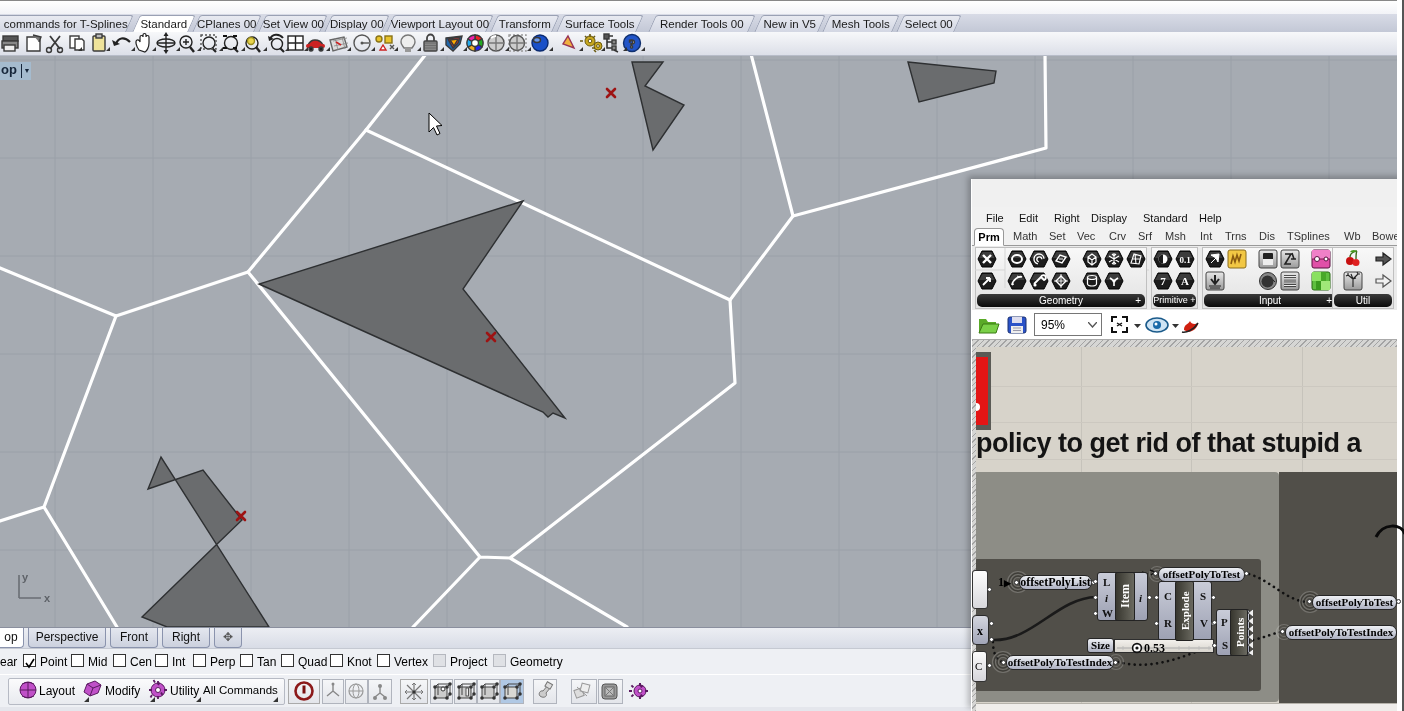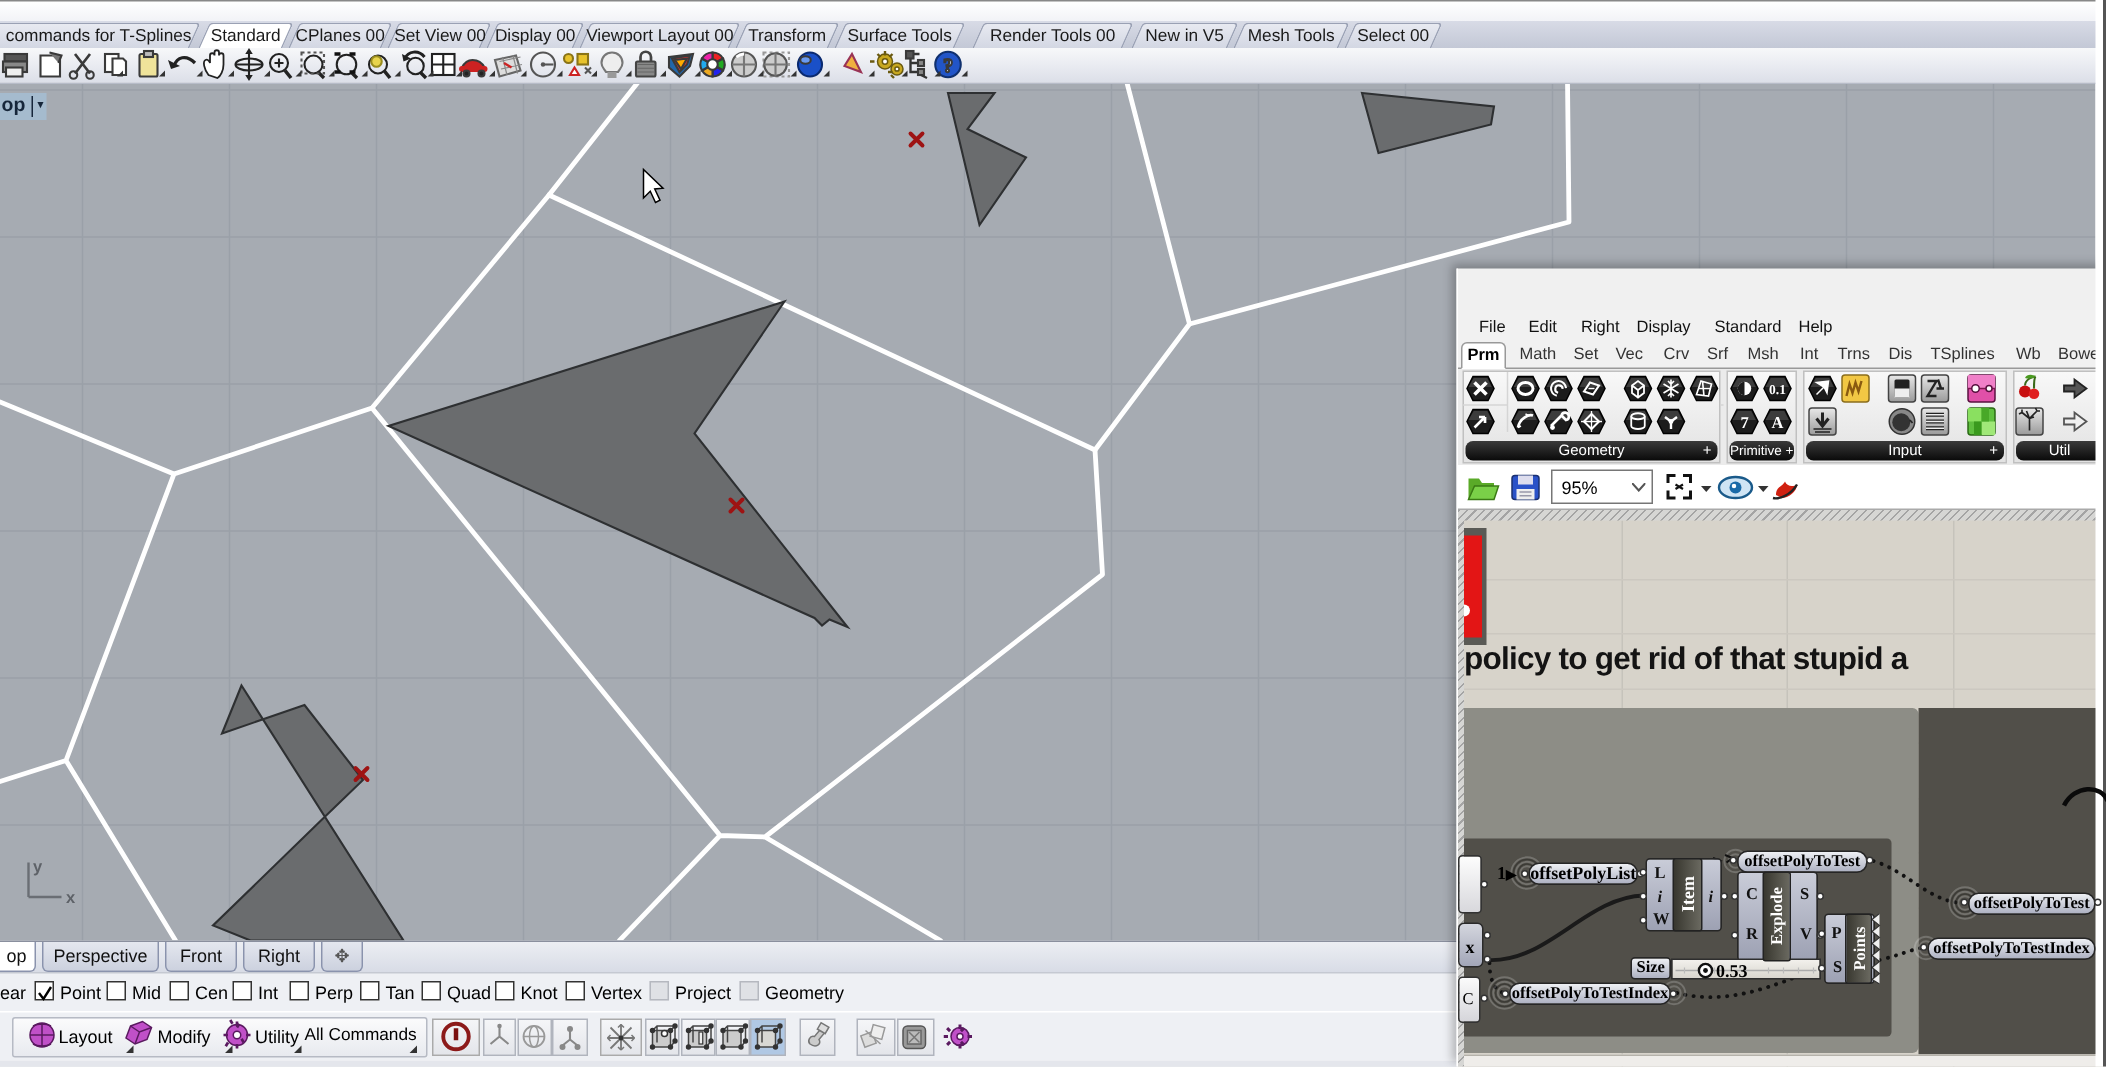--- a/index.html
+++ b/index.html
@@ -42,21 +42,21 @@
 .grp{position:absolute;top:1px;height:62px;background:linear-gradient(#f8f8f8,#e2e2e2);border:1px solid #c0c0c0;border-radius:0}
 .grplab{position:absolute;left:1px;bottom:1px;right:1px;height:13px;background:linear-gradient(#3a3a3a,#0a0a0a);border-radius:5px;color:#fff;font-size:10px;text-align:center;line-height:13px}
 #ghtools{left:0;top:131px;width:433px;height:30px;background:#fff;border-bottom:1px solid #aaa}
 #combo{position:absolute;left:62px;top:3px;width:68px;height:23px;background:#fff;border:1px solid #767676;font-size:12px;color:#000;padding:4px 0 0 6px}
 
 #ghcanvas{left:0;top:161px;width:433px;height:371px;background:#d7d3ca;overflow:hidden}
 #hatchtop{position:absolute;left:0;top:0;width:433px;height:7px;background:repeating-linear-gradient(135deg,#a4a4a4 0 1px,#d6d6d4 1px 4px)}
 #hatchleft{position:absolute;left:0;top:0;width:4px;height:371px;background:repeating-linear-gradient(135deg,#a4a4a4 0 1px,#d6d6d4 1px 4px)}
 .gridv{position:absolute;top:7px;width:1px;height:364px;background:#c6c3bb}
 .gridh{position:absolute;left:4px;width:429px;height:1px;background:#ccc8c0}
-#bigtext{position:absolute;left:4px;top:88px;font-size:21px;font-weight:bold;color:#141414;white-space:nowrap;letter-spacing:-0.5px}
+#bigtext{position:absolute;left:4px;top:88px;font-size:27px;font-weight:bold;color:#141414;white-space:nowrap;letter-spacing:-0.5px}
 #ggroup{position:absolute;left:2px;top:132px;width:305px;height:230px;background:#8d8d86;border-radius:0 4px 4px 0}
 #p2{position:absolute;left:307px;top:132px;width:119px;height:231px;background:#514f49}
 #p1{position:absolute;left:2px;top:219px;width:287px;height:132px;background:#514f49;border-radius:3px}
 #messtext{position:absolute;left:6px;top:166px;font-size:15.5px;font-weight:bold;color:#1c1c1c;line-height:18px;white-space:nowrap;z-index:3}
 #botstrip{position:absolute;left:0;top:363px;width:433px;height:8px;background:#efedea;border-top:1px solid #b5b2aa}
 
 .pill{position:absolute;height:15px;background:linear-gradient(#eef0f4,#adb1c2);border:1px solid #262626;border-radius:7px;font-family:"Liberation Serif",serif;font-weight:bold;font-size:12px;color:#000;text-align:center;line-height:13px;z-index:5}
 .nub{position:absolute;width:5px;height:5px;background:#fff;border:1px solid #333;border-radius:50%;z-index:6}
 .comp{position:absolute;background:linear-gradient(#c9ccd8,#9da1b3);border:1px solid #262626;border-radius:3px;z-index:5}
 .cbar{position:absolute;background:linear-gradient(90deg,#6a6960,#38372f);border:1px solid #222;border-radius:2px;color:#fff;font-family:"Liberation Serif",serif;font-weight:bold;font-size:12px;writing-mode:vertical-rl;transform:rotate(180deg);text-align:center;z-index:6}
@@ -442,21 +442,21 @@
   <div class="abs" id="ghpanels">
     <div class="grp" style="left:3px;width:172px">
           <div class="grplab">Geometry<span style="position:absolute;right:4px">+</span></div>
         </div>
     <div class="grp" style="left:179px;width:47px">
           <div class="grplab" style="font-size:9px">Primitive +</div>
         </div>
     <div class="grp" style="left:230px;width:136px">
           <div class="grplab">Input<span style="position:absolute;right:4px">+</span></div>
         </div>
-    <div class="grp" style="left:370px;width:62px">
+    <div class="grp" style="left:360px;width:62px">
           <div class="grplab">Util</div>
         </div>
     <svg class="abs" style="left:0;top:0" width="433" height="64" viewBox="0 0 433 64">
       <defs>
         <g id="hex">
               <path d="M-9 0 L-5 -8 L5 -8 L9 0 L5 8 L-5 8 Z" fill="#1c1c1c" stroke="#000" stroke-width="1"></path>
               <path d="M-8 -1 L-4.5 -7 L4.5 -7 L7.5 -1 Z" fill="#3c3c3c"></path>
             </g>
         <g id="sq">
               <rect x="-9" y="-9" width="18" height="18" rx="2" fill="url(#gsq)" stroke="#444" stroke-width="1"></rect>

